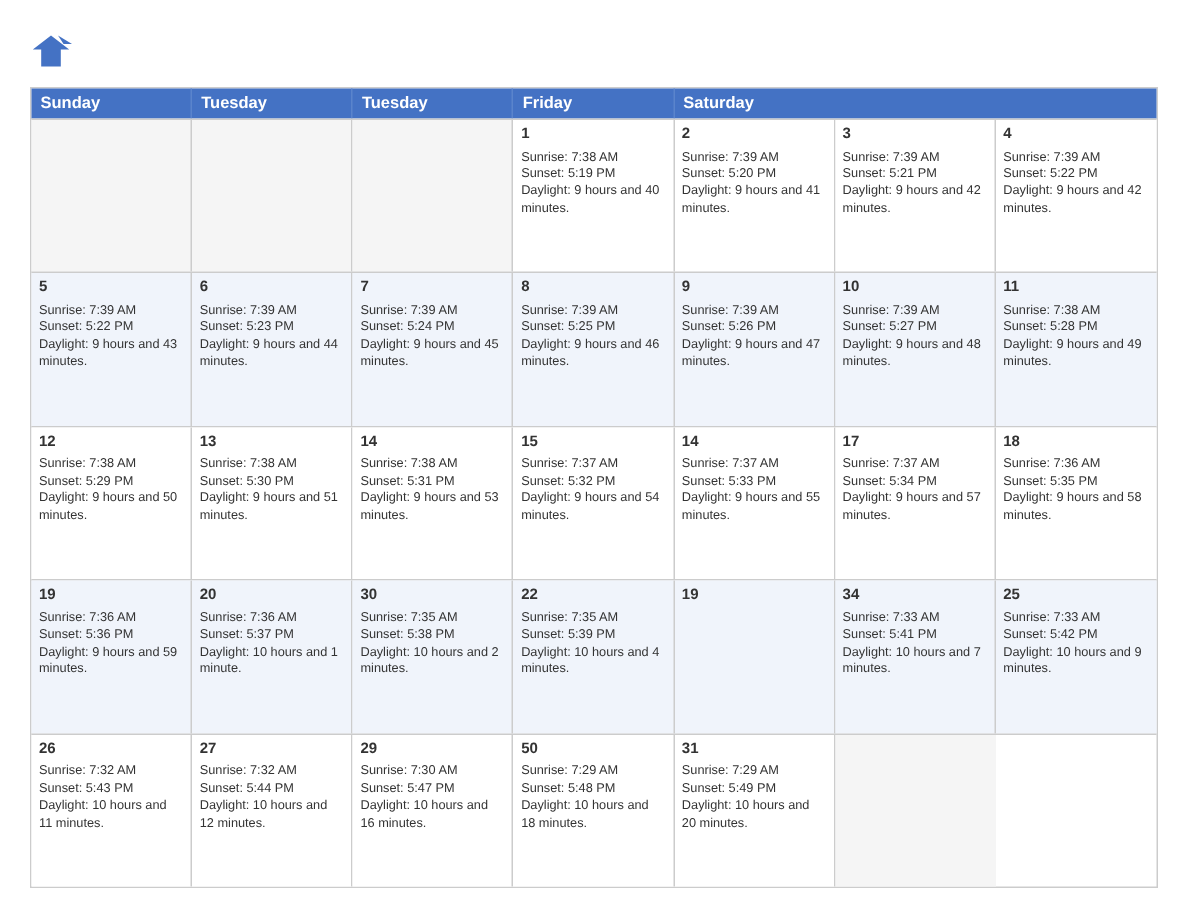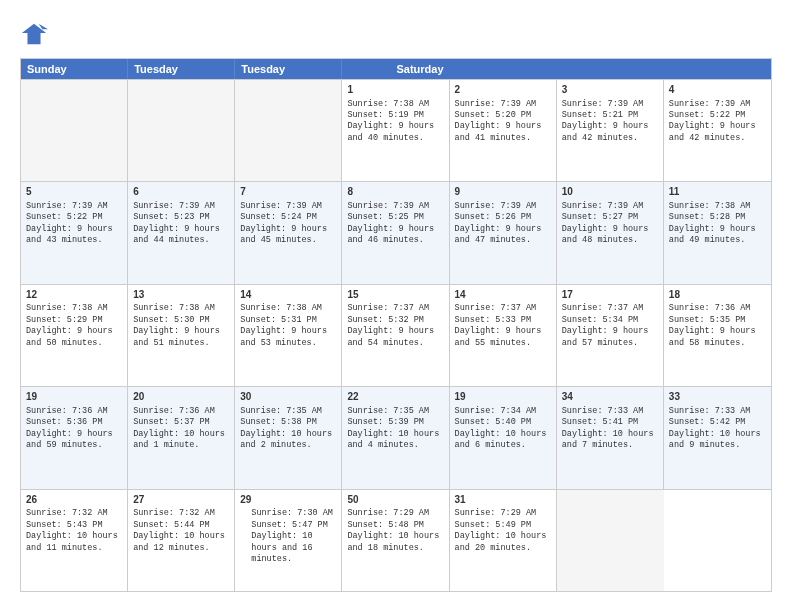--- a/index.html
+++ b/index.html
@@ -65,21 +65,21 @@
       background: #4472c4;
     }
     .cal-header-cell {
       color: #fff;
       font-size: 11px;
       font-weight: bold;
       padding: 4px 6px;
       text-align: left;
       border-right: 1px solid #5a84cc;
     }
-    .cal-header-cell:last-child { border-right: none; margin-left: 48px; }
+    .cal-header-cell:last-child { border-right: none; }
     .cal-body {
       flex: 1;
       display: flex;
       flex-direction: column;
     }
     .cal-row {
       display: grid;
       grid-template-columns: repeat(7, 1fr);
       flex: 1;
       border-top: 1px solid #ccc;
@@ -99,21 +99,20 @@
     .day-num {
       font-size: 10px;
       font-weight: bold;
       margin-bottom: 2px;
       display: block;
     }
     .cell-text {
       font-size: 8.5px;
       color: #333;
       line-height: 1.35;
-      font-family: Liberation Mono, monospace;
     }
   </style>
 </head>
 <body>
 
 <div class="page">
   <div class="header">
     <div class="logo">
       <svg class="logo-bird" viewBox="0 0 30 30" xmlns="http://www.w3.org/2000/svg">
         <polygon points="15,4 28,14 22,14 22,26 8,26 8,14 2,14" fill="#4472c4"></polygon>
@@ -130,20 +129,21 @@
       <div class="calendar-title"></div>
       <div class="calendar-subtitle"></div>
     </div>
   </div>
 
   <div class="calendar">
     <div class="cal-header">
     <div class="cal-header-cell">Sunday</div>
         <div class="cal-header-cell">Tuesday</div>
         <div class="cal-header-cell">Tuesday</div>
+        <div class="cal-header-cell">Friday</div>
         <div class="cal-header-cell">Saturday</div>
       </div>
     <div class="cal-body">
     <div class="cal-row">
           <div class="cal-cell empty"></div>
           <div class="cal-cell empty"></div>
           <div class="cal-cell empty"></div>
           <div class="cal-cell">
             <span class="day-num">1</span>
             <div class="cell-text" style="white-space: pre-line;">Sunrise: 7:38 AM
@@ -277,53 +277,50 @@
 Daylight: 10 hours and 2 minutes.</div>
           </div>
           <div class="cal-cell alt-row">
             <span class="day-num">22</span>
             <div class="cell-text" style="white-space: pre-line;">Sunrise: 7:35 AM
 Sunset: 5:39 PM
 Daylight: 10 hours and 4 minutes.</div>
           </div>
           <div class="cal-cell alt-row">
             <span class="day-num">19</span>
-            <div class="cell-text" style="white-space: pre-line;">Sunrise: 7:34 AM
-Sunset: 5:40 PM
-Daylight: 10 hours and 6 minutes.</div>
           </div>
           <div class="cal-cell alt-row">
             <span class="day-num">34</span>
             <div class="cell-text" style="white-space: pre-line;">Sunrise: 7:33 AM
 Sunset: 5:41 PM
 Daylight: 10 hours and 7 minutes.</div>
           </div>
           <div class="cal-cell alt-row">
-            <span class="day-num">33</span>
+            <span class="day-num">25</span>
             <div class="cell-text" style="white-space: pre-line;">Sunrise: 7:33 AM
 Sunset: 5:42 PM
 Daylight: 10 hours and 9 minutes.</div>
           </div>
         </div>
         <div class="cal-row">
           <div class="cal-cell">
             <span class="day-num">26</span>
             <div class="cell-text" style="white-space: pre-line;">Sunrise: 7:32 AM
 Sunset: 5:43 PM
 Daylight: 10 hours and 11 minutes.</div>
           </div>
           <div class="cal-cell">
             <span class="day-num">27</span>
             <div class="cell-text" style="white-space: pre-line;">Sunrise: 7:32 AM
 Sunset: 5:44 PM
 Daylight: 10 hours and 12 minutes.</div>
           </div>
           <div class="cal-cell">
             <span class="day-num">29</span>
-            <div class="cell-text" style="white-space: pre-line; margin-left: 11px;">Sunrise: 7:30 AM
+            <div class="cell-text" style="white-space: pre-line;">Sunrise: 7:30 AM
 Sunset: 5:47 PM
 Daylight: 10 hours and 16 minutes.</div>
           </div>
           <div class="cal-cell">
             <span class="day-num">50</span>
             <div class="cell-text" style="white-space: pre-line;">Sunrise: 7:29 AM
 Sunset: 5:48 PM
 Daylight: 10 hours and 18 minutes.</div>
           </div>
           <div class="cal-cell">

